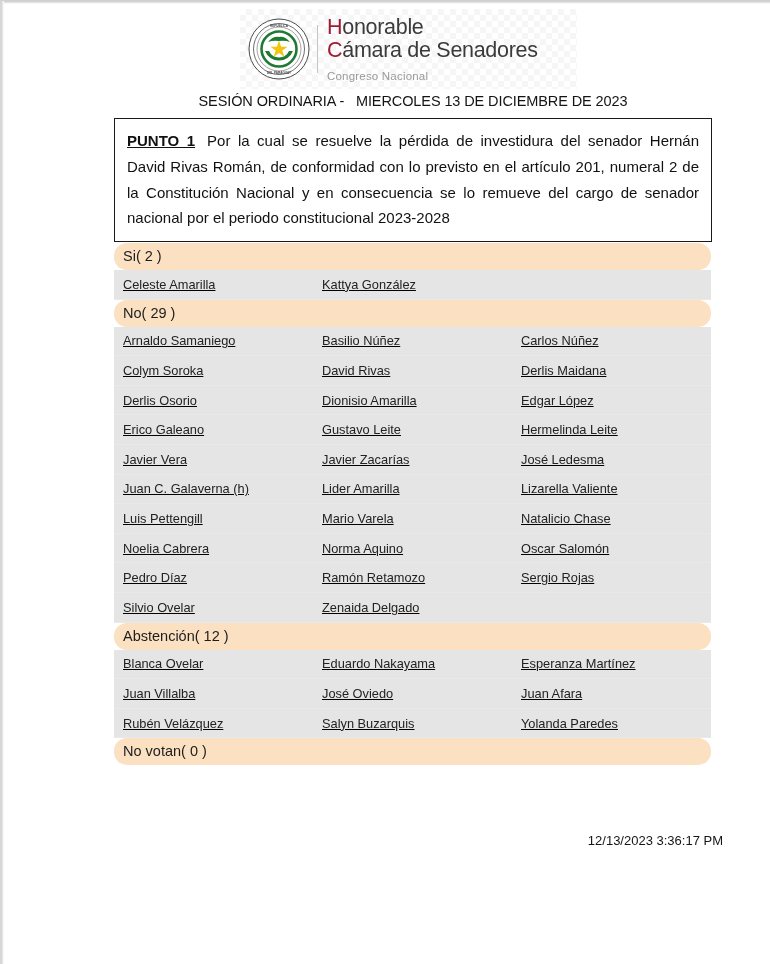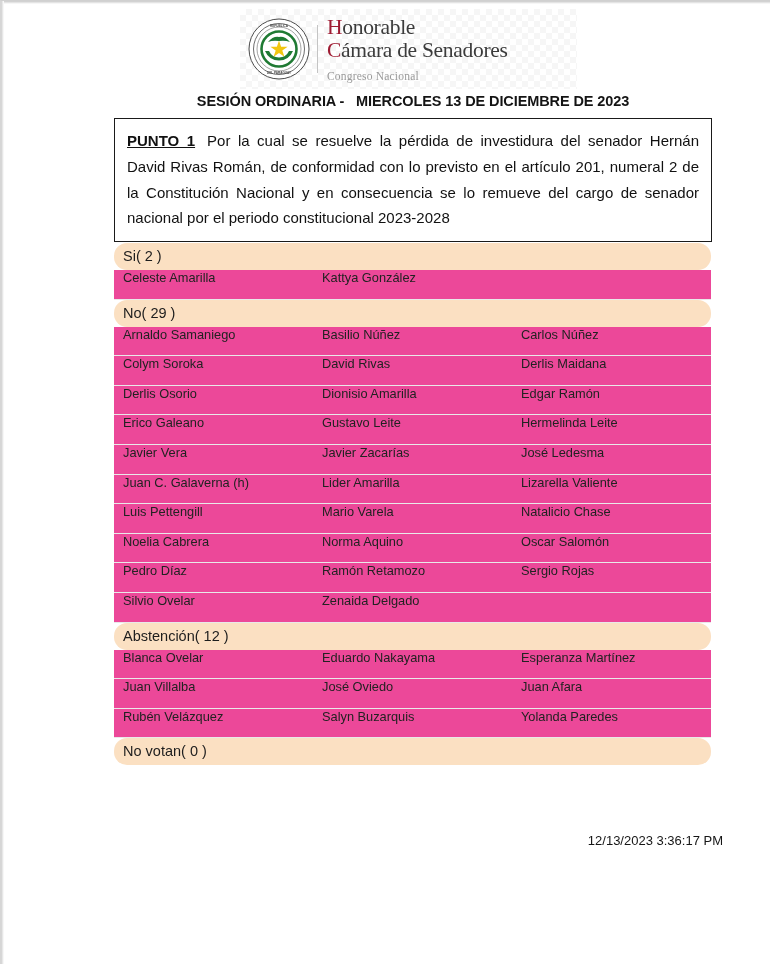--- a/index.html
+++ b/index.html
@@ -70,21 +70,21 @@
     margin-left: 8px;
     flex: none;
   }
   .logo-divider {
     width: 1px;
     height: 48px;
     background: #c4c4c4;
     margin: 0 9px 0 7px;
     flex: none;
   }
-  .logo-text { line-height: 1; padding-top: 2px; font-family: Liberation Serif, serif; }
+  .logo-text { line-height: 1; padding-top: 2px; }
   .logo-line1, .logo-line2 {
     font-size: 21.5px;
     letter-spacing: -0.3px;
     color: #3b3b3b;
     font-weight: 400;
     white-space: nowrap;
   }
   .logo-line2 { margin-top: 1px; }
   .logo-line1 .cap, .logo-line2 .cap { color: #9e1b32; }
   .logo-sub {
@@ -96,21 +96,21 @@
   }
 
   
   .session-title {
     position: absolute;
     left: 113px;
     top: 92px;
     width: 598px;
     text-align: center;
     font-size: 14.5px;
-    font-weight: bold;
+    font-weight: normal;
     color: #141414;
     letter-spacing: -0.1px;
     white-space: pre;
   }
 
   
   .punto-box {
     position: absolute;
     left: 113px;
     top: 117px;
@@ -144,22 +144,24 @@
     line-height: 27px;
     padding-left: 9px;
     font-size: 14.5px;
     color: #1d1d1d;
     box-sizing: border-box;
     border-radius: 13px;
   }
   .vote-row {
     display: flex;
     height: 28.6px;
+    align-items: center;
     border-bottom: 1px solid #e9e9e9;
-    background: #ec4899;
+    background: #e5e5e5;
+    text-decoration: underline;
   }
   .vote-cell {
     width: 199px;
     flex: none;
     padding-left: 9px;
     box-sizing: border-box;
     font-size: 12.8px;
     color: #222222;
     white-space: nowrap;
     overflow: hidden;
@@ -230,21 +232,21 @@
         <div class="vote-cell">Carlos Núñez</div>
       </div>
       <div class="vote-row">
         <div class="vote-cell">Colym Soroka</div>
         <div class="vote-cell">David Rivas</div>
         <div class="vote-cell">Derlis Maidana</div>
       </div>
       <div class="vote-row">
         <div class="vote-cell">Derlis Osorio</div>
         <div class="vote-cell">Dionisio Amarilla</div>
-        <div class="vote-cell">Edgar Ramón</div>
+        <div class="vote-cell">Edgar López</div>
       </div>
       <div class="vote-row">
         <div class="vote-cell">Erico Galeano</div>
         <div class="vote-cell">Gustavo Leite</div>
         <div class="vote-cell">Hermelinda Leite</div>
       </div>
       <div class="vote-row">
         <div class="vote-cell">Javier Vera</div>
         <div class="vote-cell">Javier Zacarías</div>
         <div class="vote-cell">José Ledesma</div>

